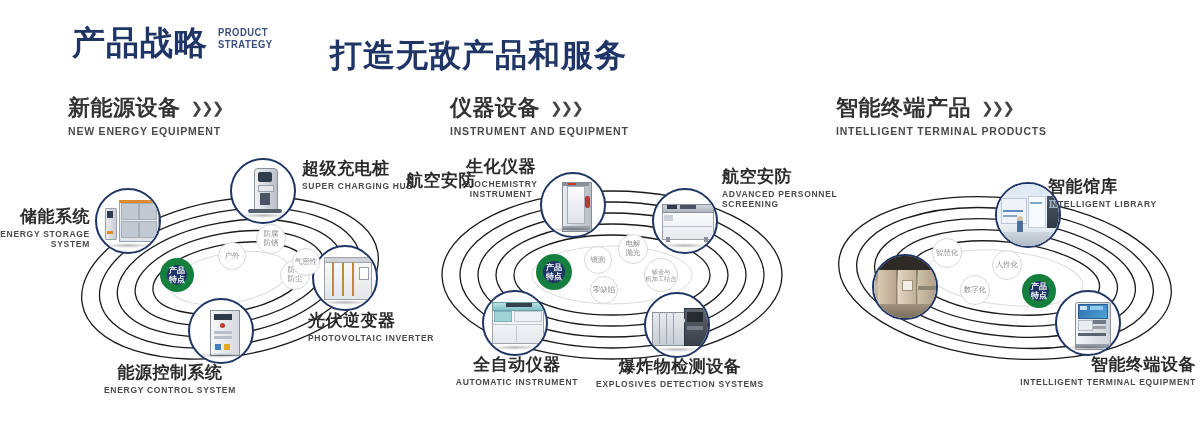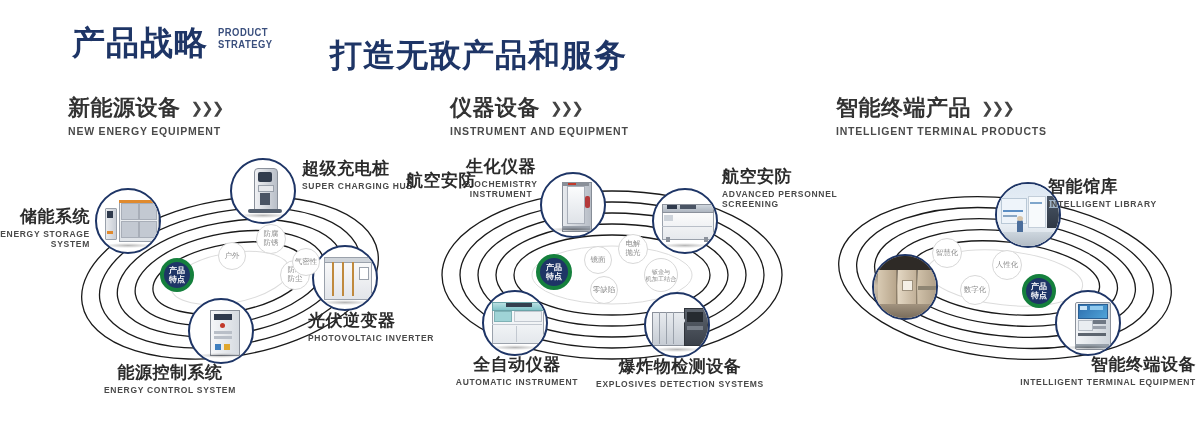--- a/index.html
+++ b/index.html
@@ -57,21 +57,21 @@
     display:flex;align-items:center;justify-content:center;
     text-align:center;line-height:1.15;
     font-family:"DejaVu Sans",sans-serif;
   }
   .bub-light{
     border:1px solid #d8d8d8;background:#fff;color:#8d8d8d;
     font-size:7.5px;
   }
   .bub-main{
     background:#1e3566;color:#fff;font-size:8px;font-weight:bold;
-    border:4px solid #15803d;
+    border:7px solid #15803d;
   }
 
   .lbl{position:absolute;}
   .lbl-cn{
     font-size:17px;font-weight:bold;color:#2b2b2b;letter-spacing:.5px;
     font-family:"DejaVu Sans",sans-serif;line-height:1.05;white-space:nowrap;
   }
   .lbl-en{
     font-size:8.5px;font-weight:bold;color:#4a4a4a;letter-spacing:.7px;
     font-family:"Liberation Sans",sans-serif;line-height:1.25;margin-top:3px;

